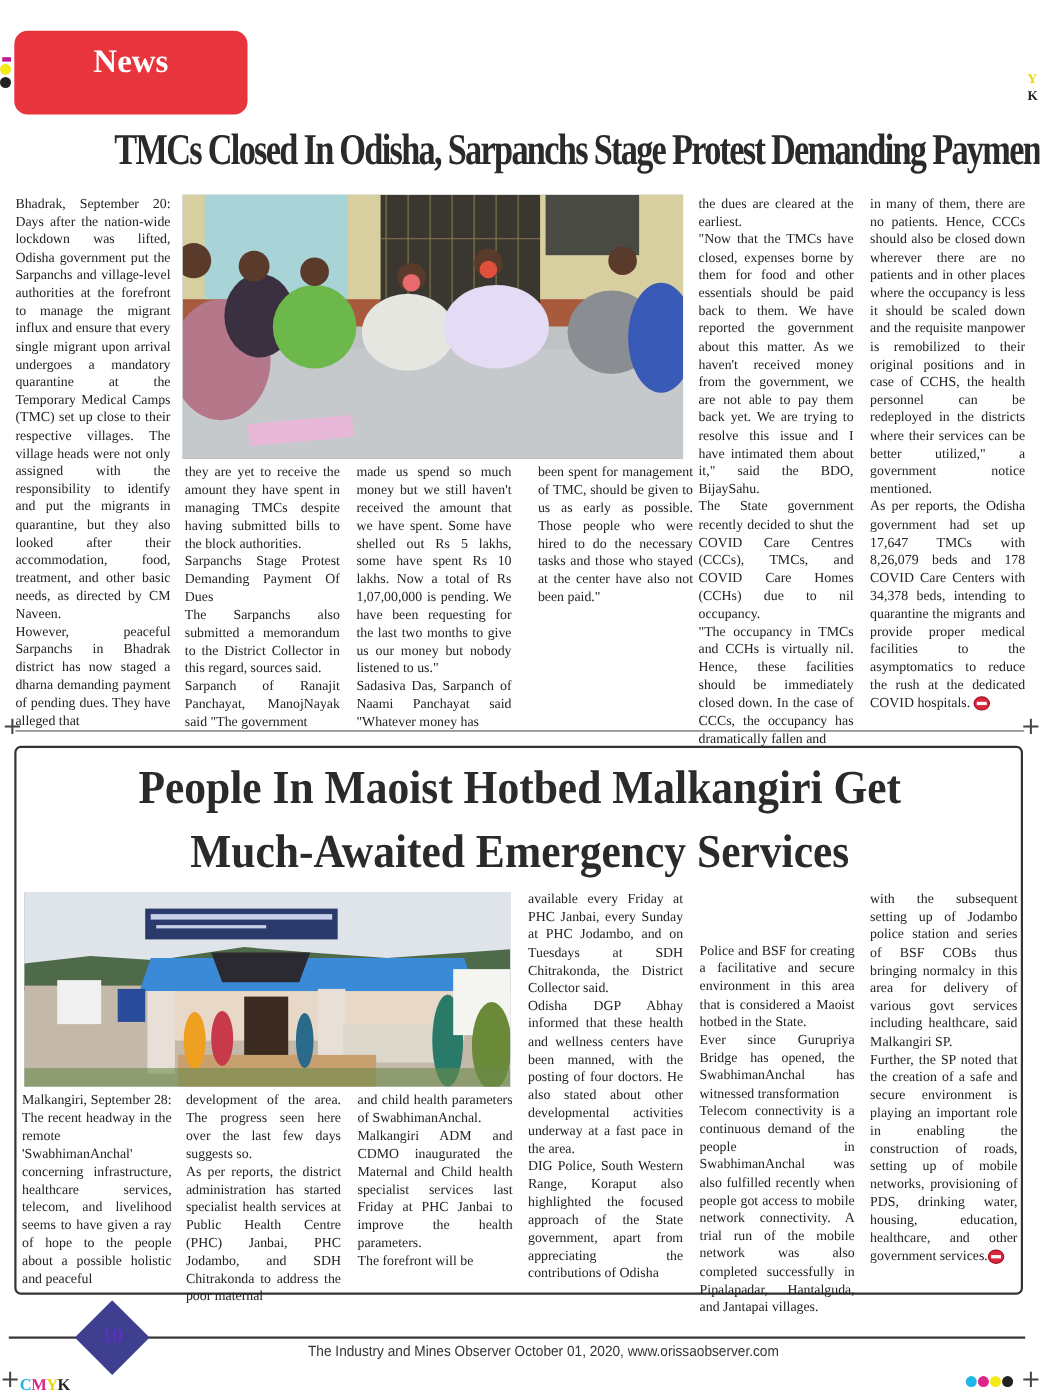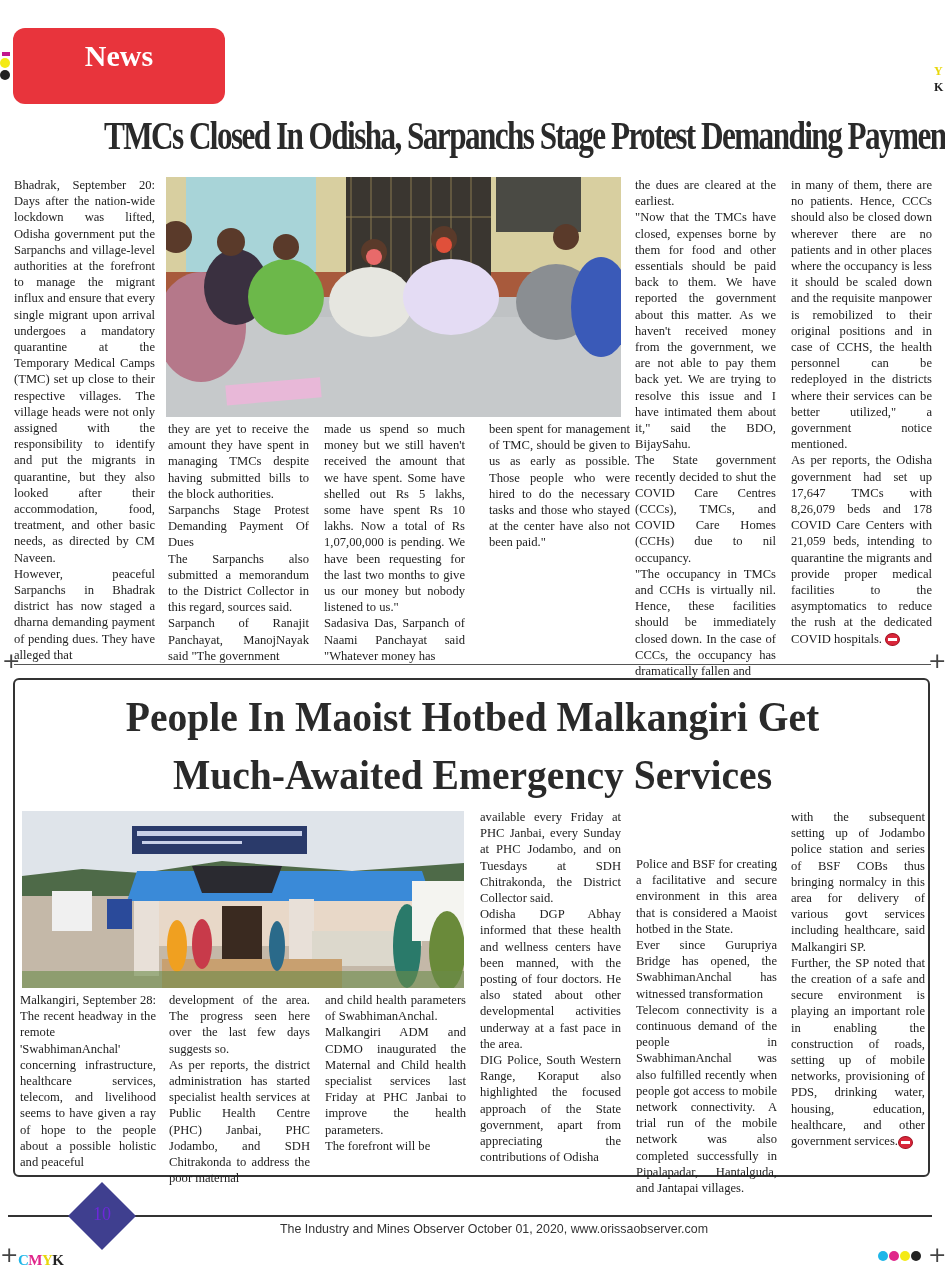--- a/index.html
+++ b/index.html
@@ -93,21 +93,21 @@
   <p>been spent for management of TMC, should be given to us as early as possible. Those people who were hired to do the necessary tasks and those who stayed at the center have also not been paid."</p>
 </div>
 <div class="abs col" style="left:635px;top:177px;width:141px;">
   <p>the dues are cleared at the earliest.</p>
   <p>"Now that the TMCs have closed, expenses borne by them for food and other essentials should be paid back to them. We have reported the government about this matter. As we haven't received money from the government, we are not able to pay them back yet. We are trying to resolve this issue and I have intimated them about it," said the BDO, BijaySahu.</p>
   <p>The State government recently decided to shut the COVID Care Centres (CCCs), TMCs, and COVID Care Homes (CCHs) due to nil occupancy.</p>
   <p>"The occupancy in TMCs and CCHs is virtually nil. Hence, these facilities should be immediately closed down. In the case of CCCs, the occupancy has dramatically fallen and</p>
 </div>
 <div class="abs col" style="left:791px;top:177px;width:141px;">
   <p>in many of them, there are no patients. Hence, CCCs should also be closed down wherever there are no patients and in other places where the occupancy is less it should be scaled down and the requisite manpower is remobilized to their original positions and in case of CCHS, the health personnel can be redeployed in the districts where their services can be better utilized," a government notice mentioned.</p>
-  <p><span>As per reports, the Odisha government had set up 17,647 TMCs with 8,26,079 beds and 178 COVID Care Centers with 21,059 beds, intending to quarantine the migrants and provide proper medical facilities to the asymptomatics to reduce the rush at the dedicated COVID hospitals.</span> <span class="end-icon"></span></p>
+  <p><span>As per reports, the Odisha government had set up 17,647 TMCs with 8,26,079 beds and 178 COVID Care Centers with 34,378 beds, intending to quarantine the migrants and provide proper medical facilities to the asymptomatics to reduce the rush at the dedicated COVID hospitals.</span> <span class="end-icon"></span></p>
 </div>
 
 <div class="abs thinrule" style="left:14px;top:664px;width:917px;"></div>
 <div class="abs cross" style="left:2px;top:650px;">+</div>
 <div class="abs cross" style="left:928px;top:650px;">+</div>
 
 <div class="abs box2"></div>
 <div class="abs headline2">
   <div>People In Maoist Hotbed Malkangiri Get</div>
   <div>Much-Awaited Emergency Services</div>

